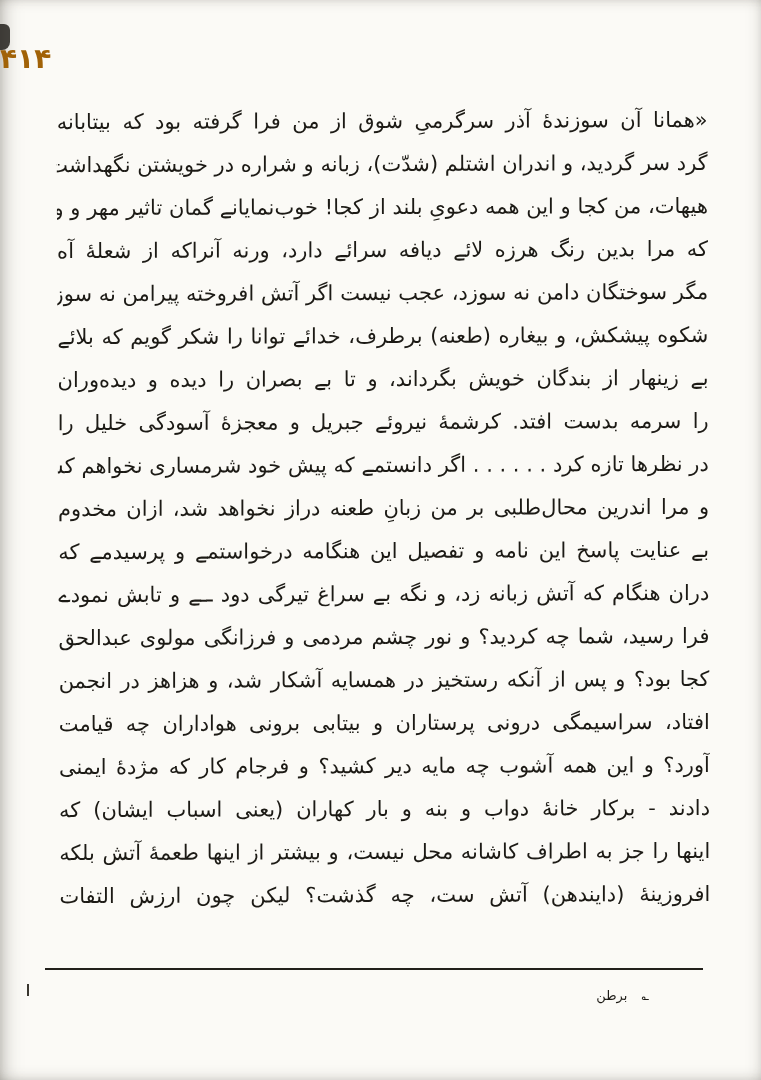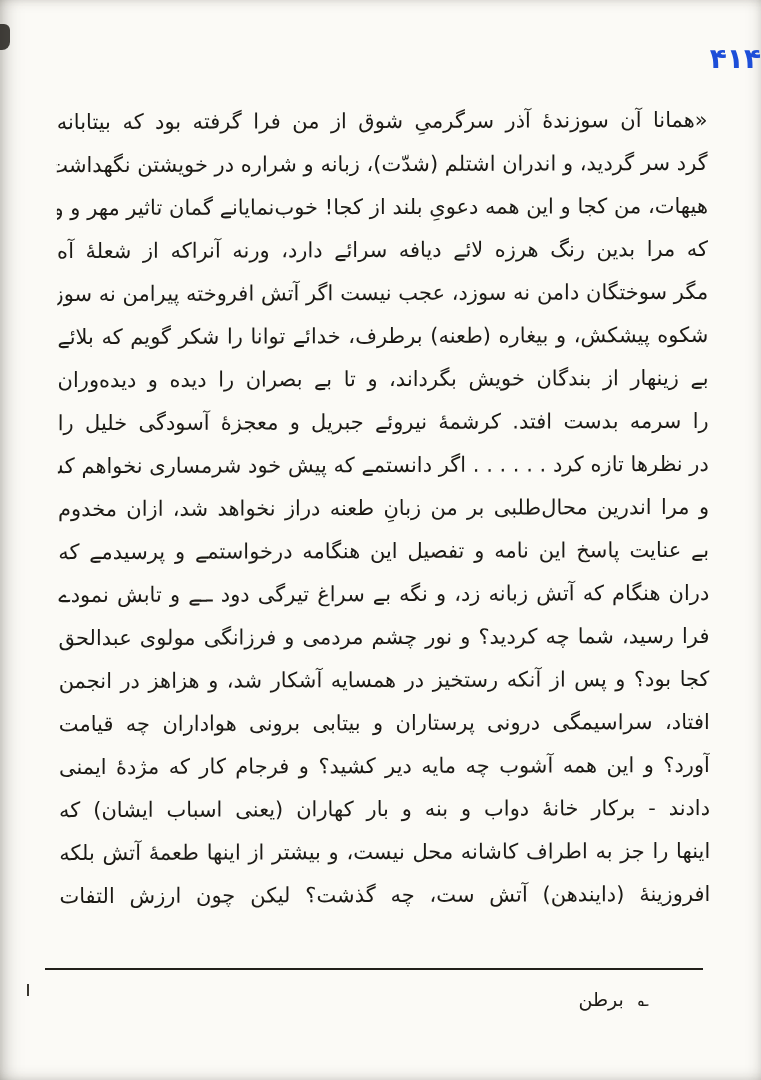--- a/index.html
+++ b/index.html
@@ -18,24 +18,24 @@
     box-shadow: inset 14px 0 22px -16px rgba(60,55,45,.55),
                 inset -10px 0 18px -14px rgba(60,55,45,.35),
                 inset 0 -10px 18px -14px rgba(60,55,45,.30),
                 inset 0 10px 16px -14px rgba(60,55,45,.25);
   }
   .page-number {
     position: absolute;
     top: 42px;
     left: 0;
     width: 100%;
-    text-align: right;
+    text-align: left;
     font-size: 28px;
     font-weight: bold;
-    color: #1d4ed8;
+    color: #a16207;
     letter-spacing: 2px;
   }
   .text-body {
     position: absolute;
     top: 100px;
     right: 52px;
     left: 58px;
     direction: rtl;
     color: #1c1a15;
     font-size: 21px;
@@ -53,21 +53,21 @@
     top: 968px;
     left: 45px;
     right: 58px;
     border-top: 2px solid #22201b;
   }
   .footnote {
     position: absolute;
     top: 988px;
     right: 112px;
     direction: rtl;
-    font-size: 19px;
+    font-size: 13px;
     color: #1c1a15;
     margin-left: 25px;
   }
   .footnote .mark { margin-left: 14px; }
   .margin-tick {
     position: absolute;
     top: 984px;
     left: 27px;
     width: 2px;
     height: 12px;

